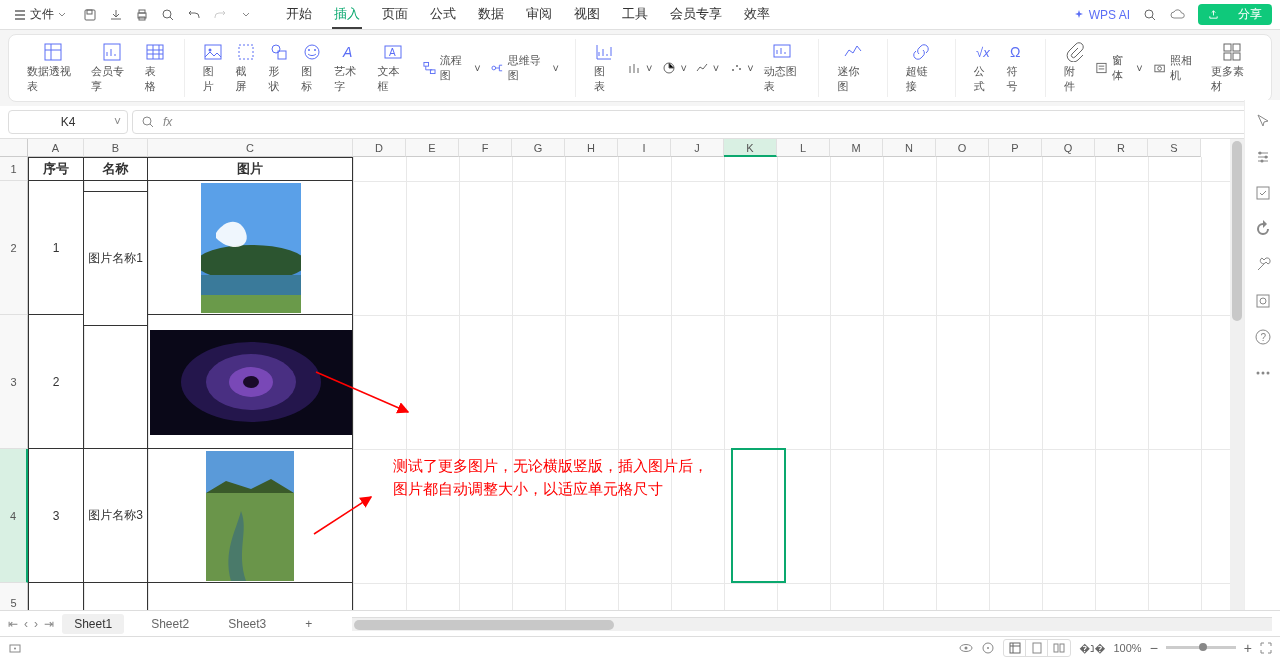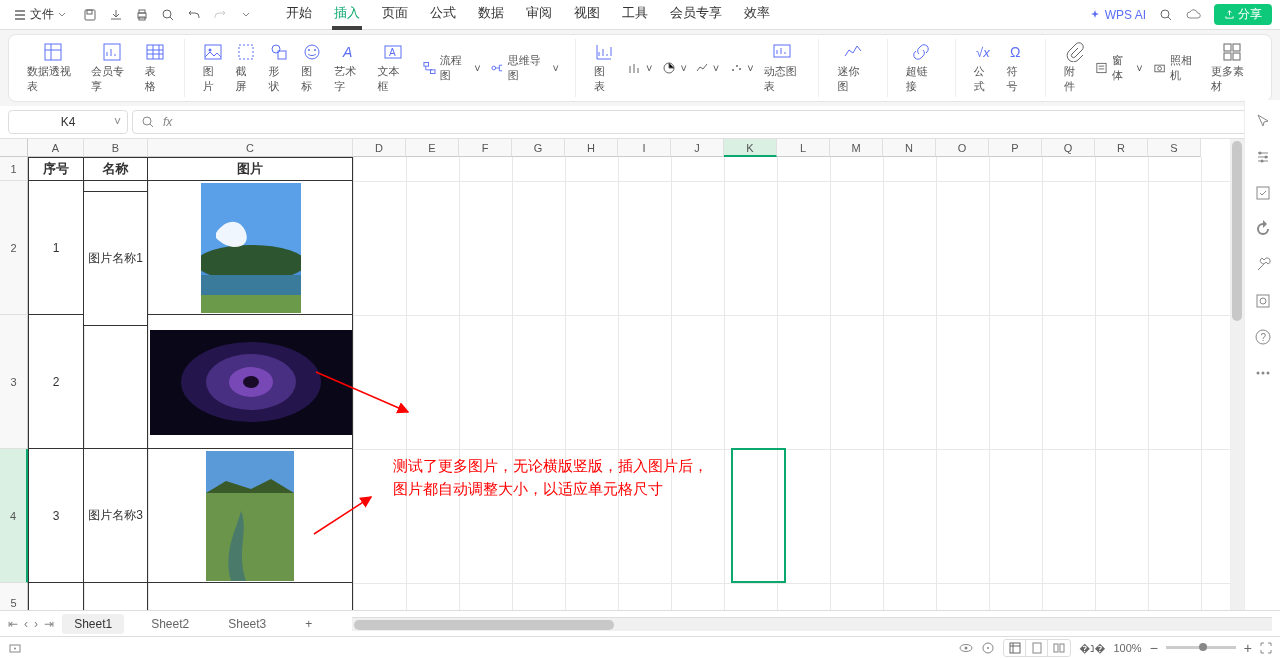--- a/index.html
+++ b/index.html
@@ -3,24 +3,24 @@
 <meta charset="utf-8">
 <style>
 *{box-sizing:border-box;margin:0;padding:0;font-family:"Microsoft YaHei",sans-serif}
 body{background:#f5f5f5;font-size:12px;color:#333;overflow:hidden;width:1280px;height:658px;position:relative}
 .topbar{height:30px;background:#fff;display:flex;align-items:center;padding:0 8px;border-bottom:1px solid #e0e0e0}
 .file-btn{display:flex;align-items:center;gap:4px;padding:2px 6px;cursor:pointer}
 .qat{display:flex;gap:10px;margin-left:10px;align-items:center}
 .qat-icon{width:16px;height:16px;color:#6b6b6b;cursor:pointer;display:flex;align-items:center;justify-content:center}
 .tabs{display:flex;gap:18px;margin-left:30px}
 .tab{padding:4px 2px;cursor:pointer;font-size:13px;color:#333}
-.tab.active{color:#0aa86e;border-bottom:4px solid #404040;font-weight:500}
+.tab.active{color:#0aa86e;border-bottom:2px solid #404040;font-weight:500}
 .topbar-right{margin-left:auto;display:flex;align-items:center;gap:12px}
 .wps-ai{color:#5b6ef5;font-size:12px;display:flex;align-items:center;gap:4px}
-.share-btn{background:#0fc97b;color:#fff;padding:2px 10px;border-radius:4px;display:flex;align-items:center;gap:3px}
+.share-btn{background:#0fc97b;color:#fff;padding:2px 10px;border-radius:4px;display:flex;align-items:center;gap:19px}
 .ribbon{background:#fff;border:1px solid #e5e5e5;border-radius:8px;margin:4px 8px;min-height:66px;display:flex;align-items:center;padding:4px 0}
 .rgroup{display:flex;align-items:center;padding:0 12px;border-right:1px solid #eee;height:58px}
 .rgroup:last-child{border-right:none}
 .rbtn{display:flex;flex-direction:column;align-items:center;gap:2px;padding:0 6px;cursor:pointer;font-size:11px;color:#555}
 .rbtn-icon{width:20px;height:20px;color:#5b6ef5}
 .rbtn-sm{display:flex;align-items:center;gap:4px;font-size:11px;color:#555;padding:2px 4px;cursor:pointer}
 .rbtn-col{display:flex;gap:2px}
 .namebox-row{display:flex;align-items:center;padding:4px 8px;gap:4px;background:#fff;border-bottom:1px solid #e0e0e0}
 .namebox{width:120px;height:24px;border:1px solid #ddd;border-radius:4px;display:flex;align-items:center;justify-content:center;font-size:12px;color:#333;position:relative}
 .namebox .dd{position:absolute;right:6px;color:#888}

